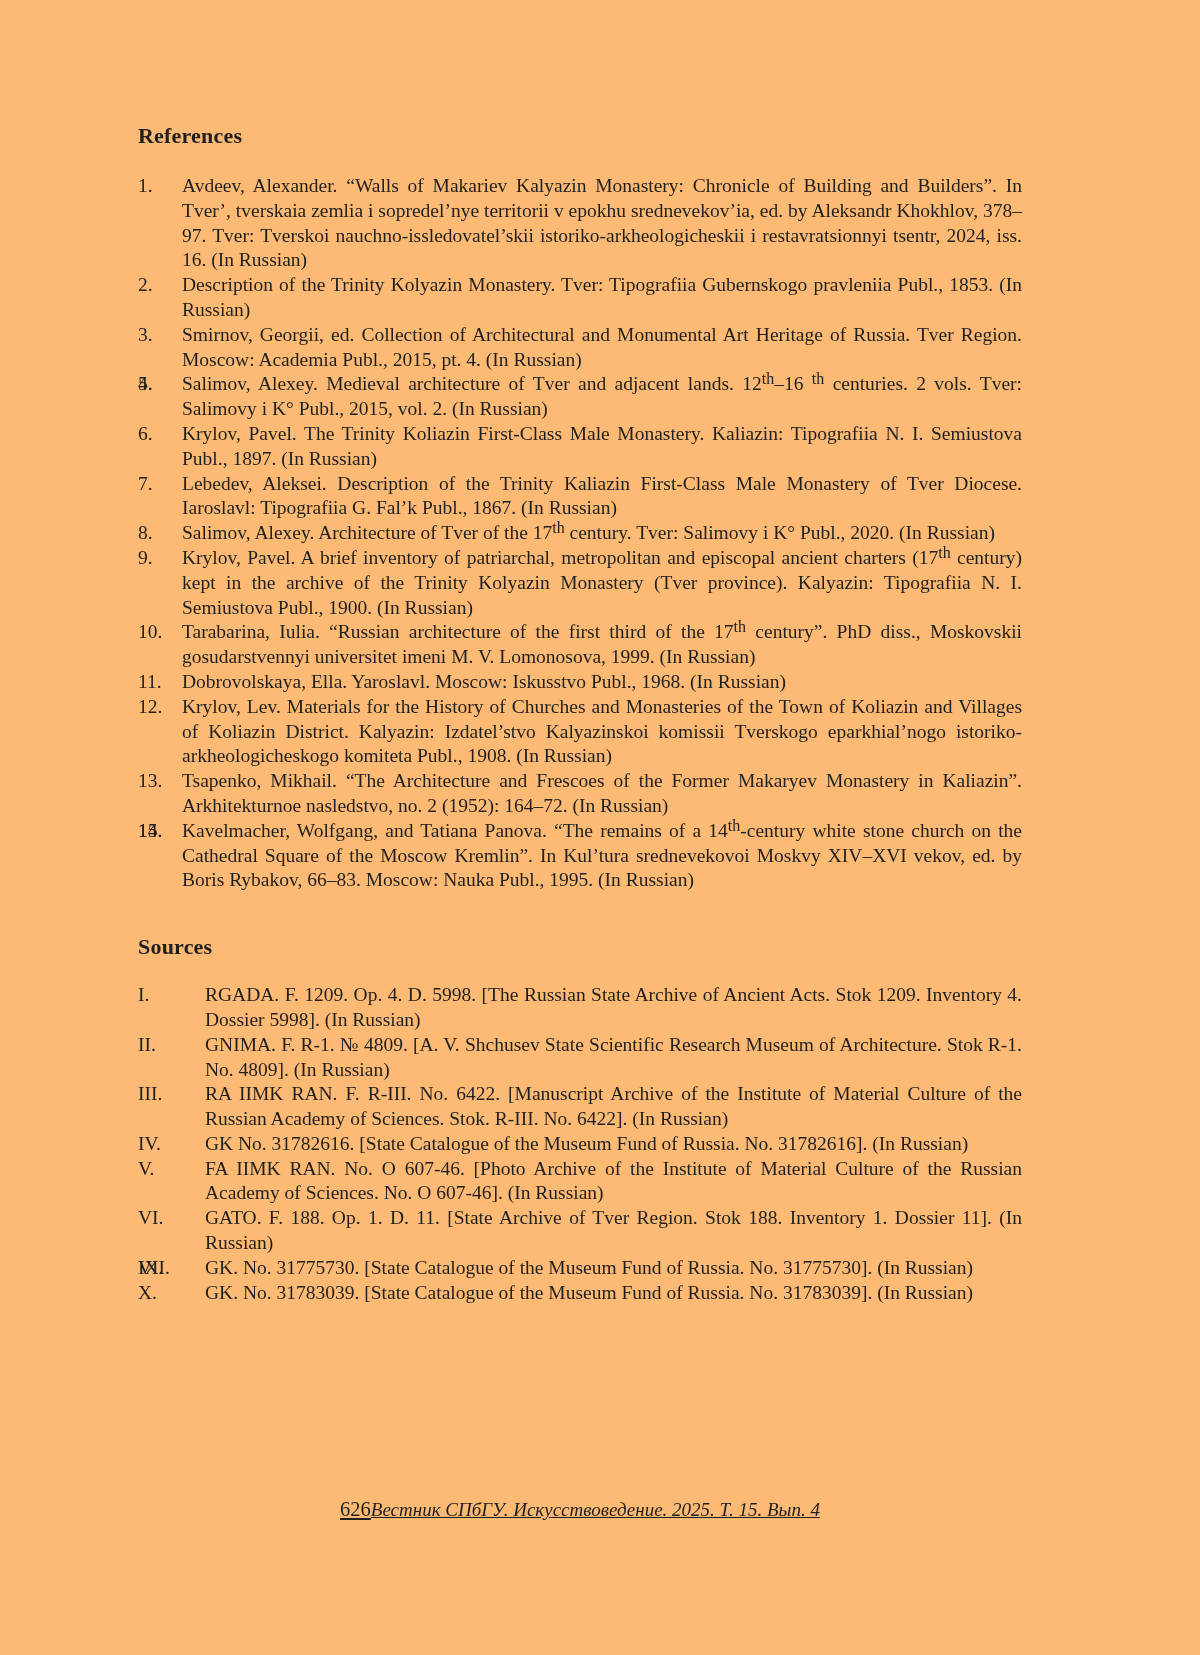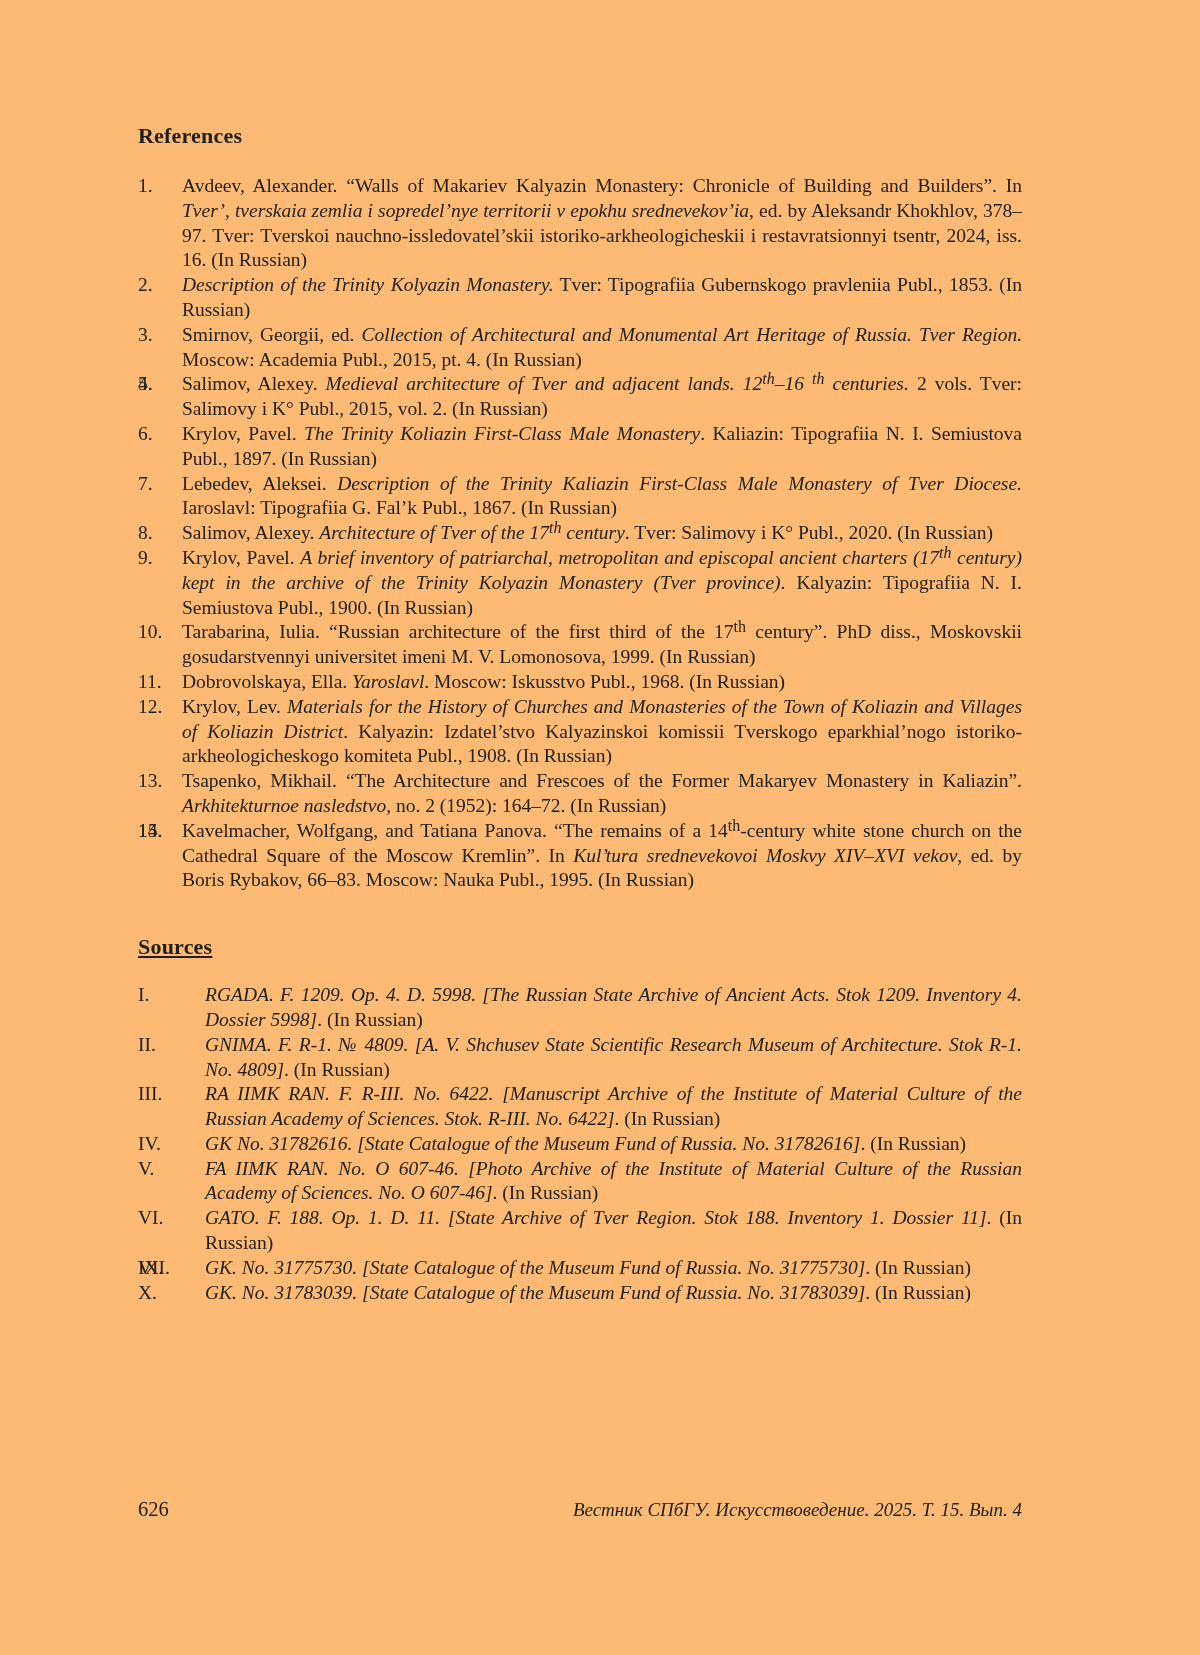--- a/index.html
+++ b/index.html
@@ -8,34 +8,34 @@
     background: #ffffff;
     color: #1f1f1f;
     font-family: "Liberation Serif", serif;
   }
   .page { position: relative; width: 1200px; height: 1655px; overflow: hidden; background: #fdba74; }
   .content { position: absolute; left: 138px; top: 124px; width: 884px; }
   .heading {
     font-size: 22px; font-weight: 700; line-height: 24px;
     margin: 0 0 26px 0; letter-spacing: 0.2px;
   }
-  .heading.sources-h { margin-top: 42px; margin-bottom: 24px; text-decoration: underline; }
+  .heading.sources-h { margin-top: 42px; margin-bottom: 24px; }
   ol.cite-list {
     list-style: none; margin: 0; padding: 0;
     font-size: 19.5px; line-height: 24.8px;
   }
   ol.cite-list li { position: relative; text-align: justify; }
   ol.refs li { padding-left: 44px; }
   ol.src  li { padding-left: 67px; }
   ol.cite-list .num { position: absolute; left: 0; top: 0; }
-  .it { font-style: italic; }
+  .it { }
   .sp { font-size: 16px; position: relative; top: -6px; line-height: 0; }
   .footer {
     position: absolute; left: 138px; top: 1498px; width: 884px;
-    display: flex; justify-content: space-between; align-items: baseline;
+    display: flex; justify-content: center; align-items: baseline; text-decoration: underline;
   }
   .footer .pagenum { font-size: 20.5px; }
   .footer .running { font-size: 19px; font-style: italic; }
 </style>
 </head>
 <body>
 
 <div class="page">
   <div class="content">
 

